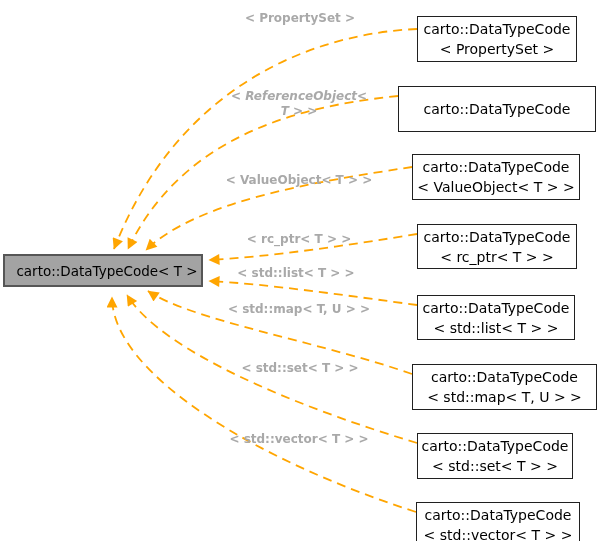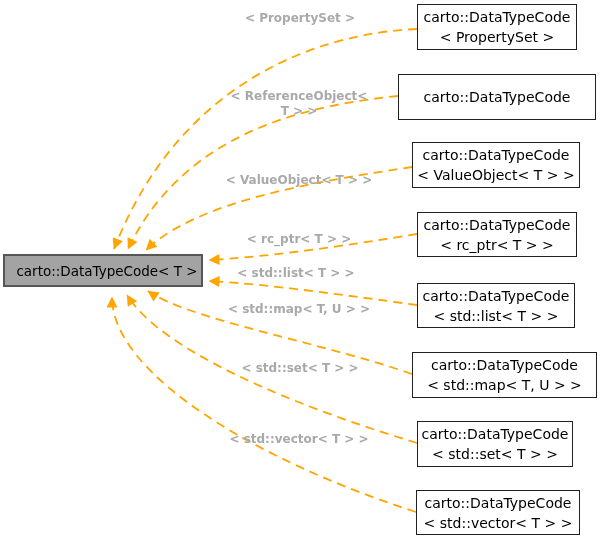--- a/index.html
+++ b/index.html
@@ -25,20 +25,21 @@
     display:flex;
     flex-direction:column;
     align-items:center;
     justify-content:center;
     text-align:center;
     font-size:14px;
     line-height:20px;
     color:#000000;
     white-space:nowrap;
     cursor:pointer;
+    margin-top:12px;
   }
   .main-node{
     position:absolute;
     box-sizing:border-box;
     background:#a3a3a3;
     border:2px solid #565656;
     display:flex;
     align-items:center;
     justify-content:center;
     text-align:center;
@@ -110,21 +111,21 @@
     <div>&lt; std::set&lt; T &gt; &gt;</div>
   </div>
   <div class="node" style="left:416px;top:490px;width:164px;height:45px;">
     <div>carto::DataTypeCode</div>
     <div>&lt; std::vector&lt; T &gt; &gt;</div>
   </div>
 
   <div class="edge-label" style="left:300px;top:18px;">
     <div>&lt; PropertySet &gt;</div>
   </div>
-  <div class="edge-label" style="left:299px;top:104px;">
+  <div class="edge-label" style="left:299px;top:104px;font-style:italic;">
     <div>&lt; ReferenceObject&lt;</div>
     <div>T &gt; &gt;</div>
   </div>
   <div class="edge-label" style="left:299px;top:180px;">
     <div>&lt; ValueObject&lt; T &gt; &gt;</div>
   </div>
   <div class="edge-label" style="left:299px;top:239px;">
     <div>&lt; rc_ptr&lt; T &gt; &gt;</div>
   </div>
   <div class="edge-label" style="left:296px;top:273px;">

